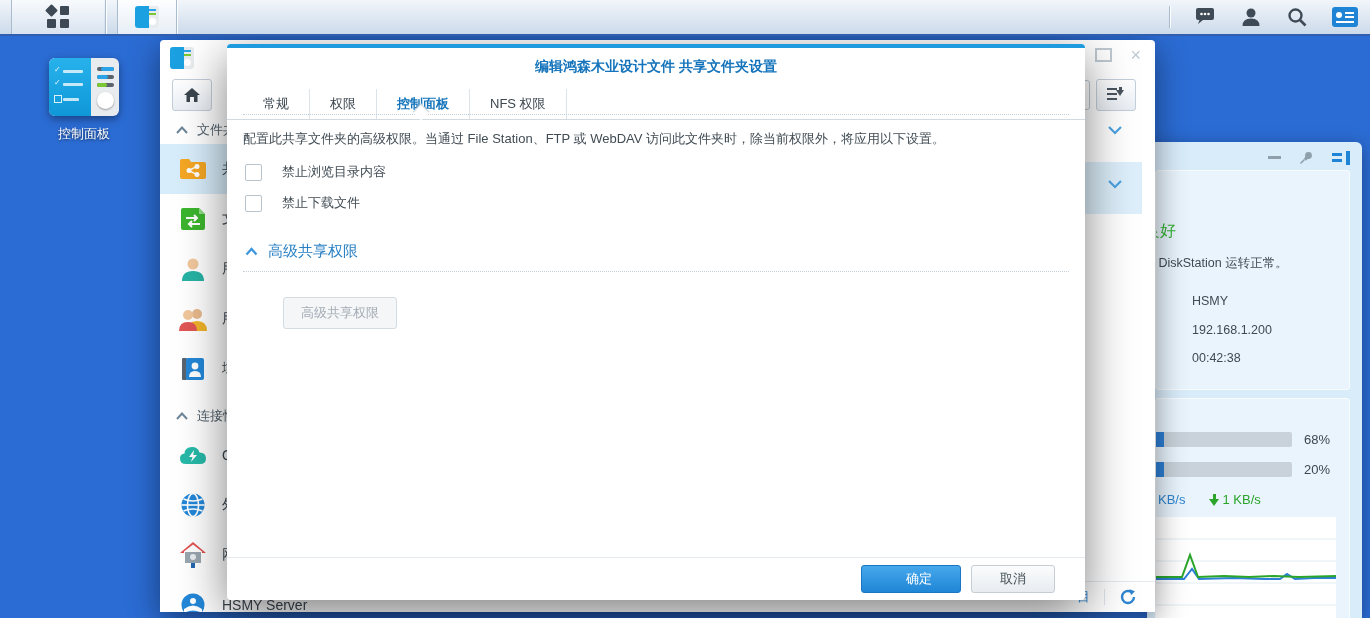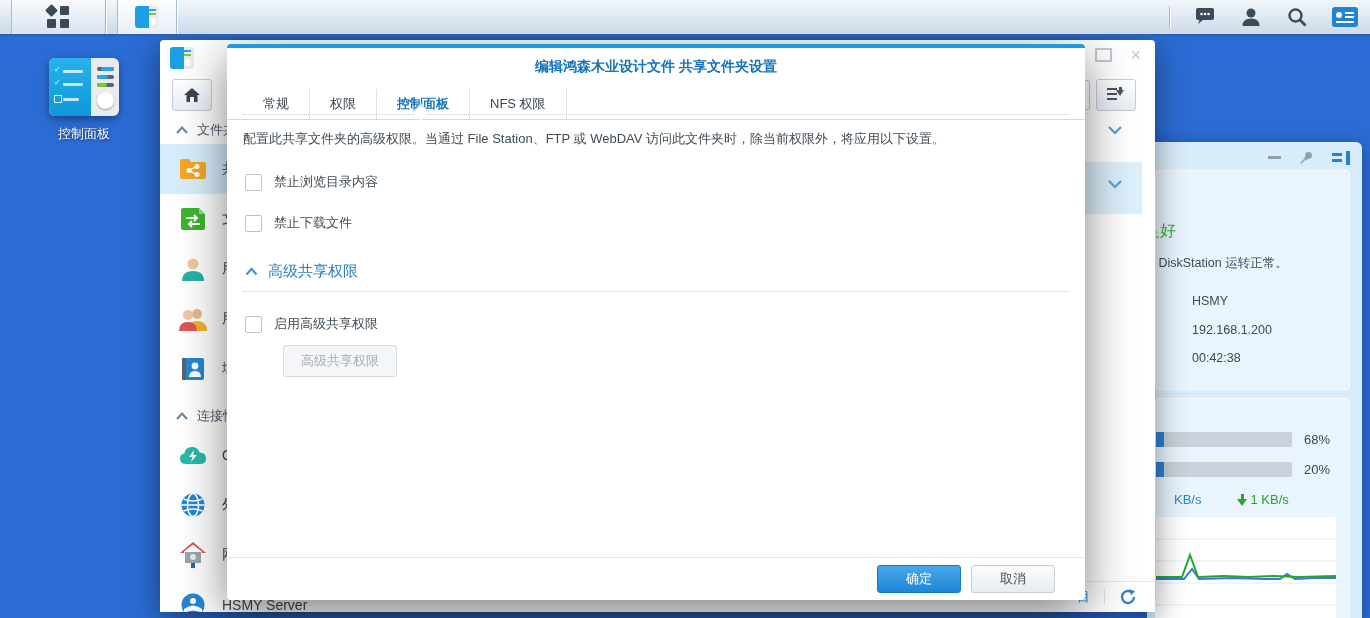--- a/index.html
+++ b/index.html
@@ -92,29 +92,29 @@
   .dlg-title{text-align:center;padding-top:10px;font-size:14px;font-weight:bold;color:#1574bb;}
   .dlg-tabs{position:absolute;left:0;right:0;top:37px;height:30px;padding-left:16px;display:flex;border-bottom:1px solid #d2dae0;margin-top:8px;}
   .dlg-tab{padding:0 20px;display:flex;align-items:center;font-size:13px;color:#3c4750;border-right:1px solid #dde4e9;cursor:pointer;}
   .dlg-tab.active{color:#1574bb;font-weight:bold;}
   .tab-notch{position:absolute;top:62px;left:188px;width:11px;height:11px;background:#fff;
     border-left:1px solid #c8d1d8;border-top:1px solid #c8d1d8;transform:rotate(45deg);z-index:2;}
   .dlg-body{position:absolute;top:70px;left:16px;right:16px;bottom:42px;font-size:13px;color:#414c54;overflow:hidden;}
   .sec-h{display:flex;align-items:center;gap:10px;color:#2980c4;font-size:15px;margin:12px 0 10px 2px;}
   .dots{border-top:1px dotted #c6d0d8;margin-bottom:13px;}
   .para{line-height:1.7;margin:0 0 4px 0;}
-  .chk-row{display:flex;align-items:center;gap:12px;margin-top:23px;margin-left:2px;cursor:pointer;}
+  .chk-row{display:flex;align-items:center;gap:20px;margin-top:13px;margin-left:2px;cursor:pointer;}
   .chk{width:15px;height:15px;border:1px solid #b9c3cc;border-radius:2px;background:#fff;flex:none;}
   .sec2{margin-top:30px;}
   .dis-btn{margin:12px 0 0 40px;padding:6px 17px;background:#f4f6f8;border:1px solid #d4dbe1;border-radius:3px;
     color:#a5adb5;font-size:13px;display:inline-block;}
   .dlg-footer{position:absolute;left:0;right:0;bottom:0;height:42px;border-top:1px solid #e4eaef;
     display:flex;align-items:center;justify-content:flex-end;gap:10px;padding-right:30px;}
   .btn{width:82px;height:26px;border-radius:3px;font-size:13px;display:flex;align-items:center;justify-content:center;cursor:pointer;}
-  .btn-ok{background:linear-gradient(#46a7eb,#1f86d6);border:1px solid #1b76c4;color:#fff;}
+  .btn-ok{background:linear-gradient(#46a7eb,#1f86d6);border:1px solid #1b76c4;color:#fff;padding-left:16px;}
   .btn-cancel{background:linear-gradient(#fbfcfd,#e7ecf0);border:1px solid #c6cdd4;color:#434e57;}
 
   
   .widgets{position:absolute;left:1147px;top:142px;width:215px;height:476px;background:#d9ecfa;
     border-radius:6px 6px 0 0;box-shadow:0 4px 18px rgba(0,0,0,.35);z-index:5;}
   .wg-hicons{position:absolute;right:12px;top:8px;display:flex;gap:18px;align-items:center;}
   .wg-min{width:13px;height:3px;background:#8fa0ac;cursor:pointer;}
   .wg-toggle{width:18px;height:14px;position:relative;cursor:pointer;}
   .wg-toggle i{position:absolute;background:#1f83d6;}
   .wg-toggle i:nth-child(1){left:0;top:2px;width:10px;height:3px;}
@@ -125,21 +125,21 @@
   .health-head{position:absolute;left:-44px;top:50px;font-size:16px;color:#35b233;white-space:nowrap;}
   .health-line{position:absolute;left:-26px;top:84px;font-size:12.5px;color:#3f4a52;white-space:nowrap;}
   .health-val{position:absolute;left:36px;font-size:12.5px;color:#3f4a52;}
   .hv1{top:123px;} .hv2{top:152px;} .hv3{top:180px;}
   .box-resource{top:256px;height:240px;}
   .bar-row{position:absolute;left:-14px;height:15px;}
   .bar-track{position:absolute;left:0;top:0;width:150px;height:15px;background:#c9d2da;border-radius:2px;overflow:hidden;}
   .bar-fill{position:absolute;left:0;top:0;width:22px;height:15px;background:#2e7fd6;}
   .bar-label{position:absolute;left:162px;top:0;font-size:13px;color:#3c4750;line-height:15px;}
   .row-cpu{top:33px;} .row-ram{top:63px;}
-  .net-row{position:absolute;left:18px;top:93px;font-size:13px;display:flex;align-items:center;gap:20px;}
+  .net-row{position:absolute;left:2px;top:93px;font-size:13px;display:flex;align-items:center;gap:8px;}
   .up-txt{color:#2e85d0;}
   .dl{display:flex;align-items:center;gap:3px;color:#2aa52a;margin-left:16px;}
   .dn-arrow{display:inline-block;position:relative;width:10px;height:12px;}
   .dn-arrow .stem{position:absolute;left:3.5px;top:0;width:3px;height:6px;background:#2aa52a;}
   .dn-arrow .head{position:absolute;left:0;top:5px;width:0;height:0;border-left:5px solid transparent;border-right:5px solid transparent;border-top:7px solid #2aa52a;}
   .spark{position:absolute;left:-2px;top:118px;width:182px;height:122px;background:#fff;}
 </style>
 </head>
 <body>
 
@@ -405,24 +405,20 @@
       </div>
 
       <div class="sec-h sec2">
         <svg width="13" height="9" viewBox="0 0 13 9">
           <polyline points="1.5,7.5 6.5,2 11.5,7.5" fill="none" stroke="#3b97dd" stroke-width="2.2"></polyline>
         </svg>
         <span>高级共享权限</span>
       </div>
       <div class="dots"></div>
 
-      <div class="chk-row">
-        <span class="chk"></span>
-        <span>启用高级共享权限</span>
-      </div>
       <div class="dis-btn">高级共享权限</div>
     </div>
 
     <div class="dlg-footer">
       <div class="btn btn-ok">确定</div>
       <div class="btn btn-cancel">取消</div>
     </div>
   </div>
 
   <div class="taskbar">

